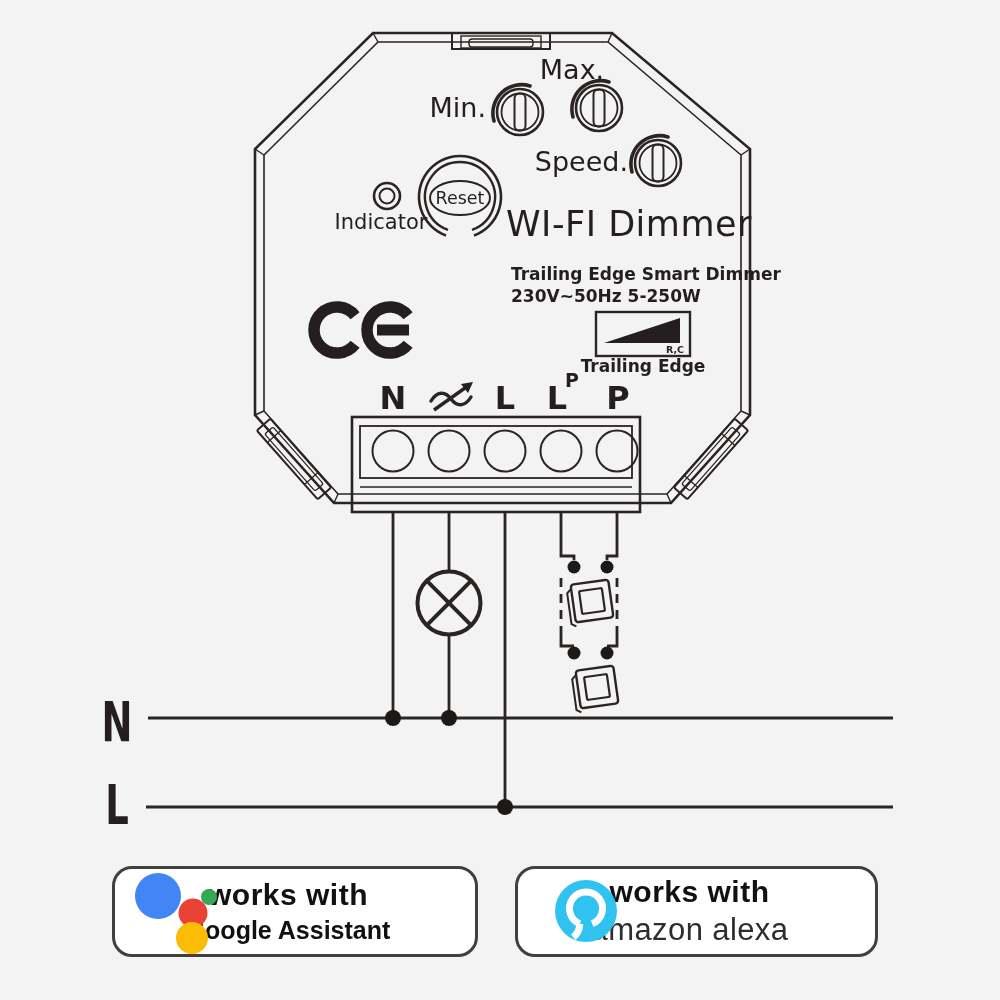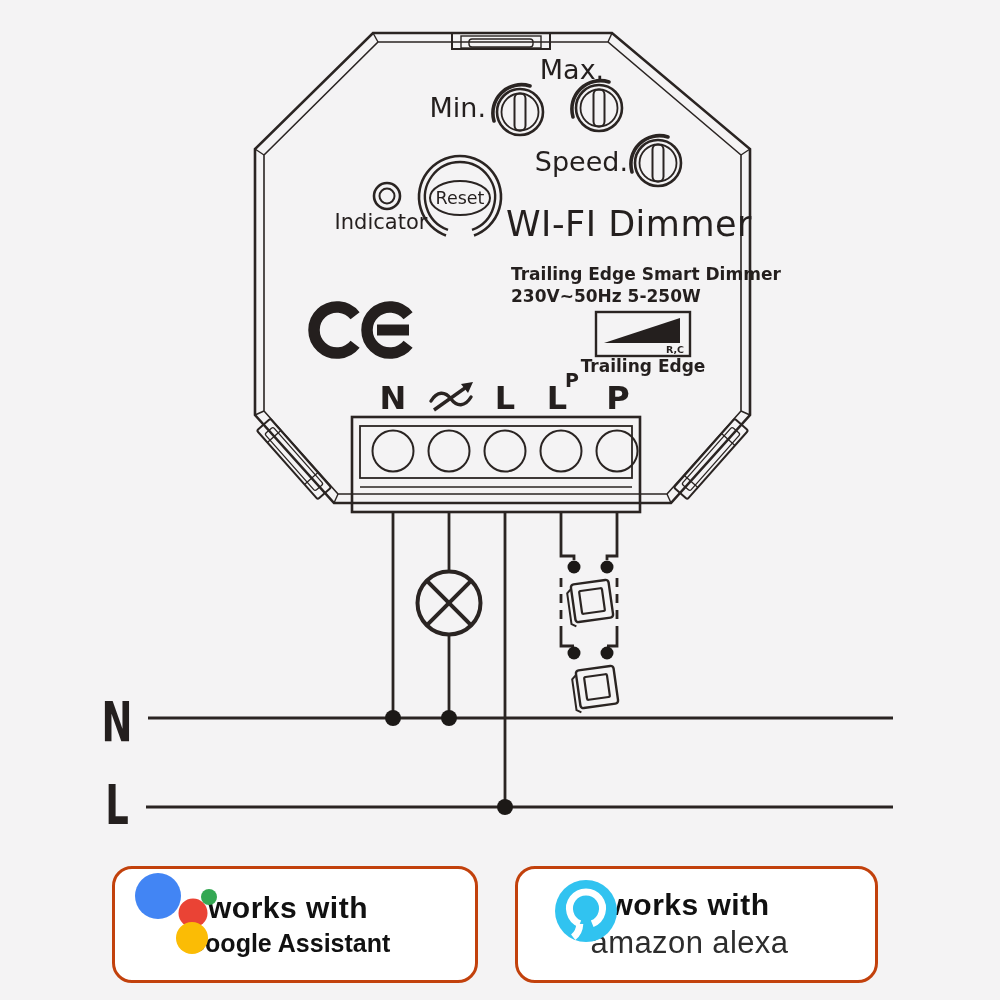--- a/index.html
+++ b/index.html
@@ -2,21 +2,21 @@
 <html><head>
 <meta charset="utf-8">
 <style>
   html,body{margin:0;padding:0;}
   .canvas{position:relative;width:1000px;height:1000px;background:#f4f3f4;overflow:hidden;
           font-family:"DejaVu Sans",sans-serif;}
   svg{position:absolute;left:0;top:0;}
   .ln{stroke:#2a2422;fill:none;}
   .t{fill:#241f1e;font-family:"DejaVu Sans",sans-serif;}
   .dot{fill:#1c1917;stroke:none;}
-  .badge{position:absolute;top:866px;height:117px;background:#ffffff;border:3px solid #c2410c;
+  .badge{position:absolute;top:866px;height:91px;background:#ffffff;border:3px solid #404040;
          border-radius:20px;display:flex;align-items:center;box-sizing:border-box;
          font-family:"Liberation Sans",sans-serif;color:#111;}
   .badge-google{left:112px;width:366px;}
   .badge-alexa{left:515px;width:363px;}
   .badge-logo{flex:0 0 auto;}
   .badge-text{flex:1 1 auto;text-align:center;padding-right:14px;line-height:1.15;}
   .ww{font-size:30px;font-weight:800;letter-spacing:0.5px;}
   .ga{font-size:25px;font-weight:700;margin-top:3px;}
   .ax{font-size:31px;font-weight:400;color:#2d2d2d;letter-spacing:0.4px;margin-top:2px;}
 </style>

